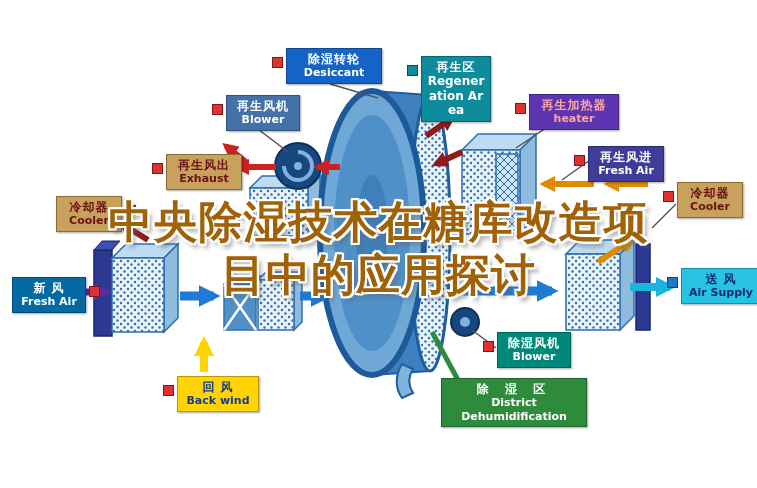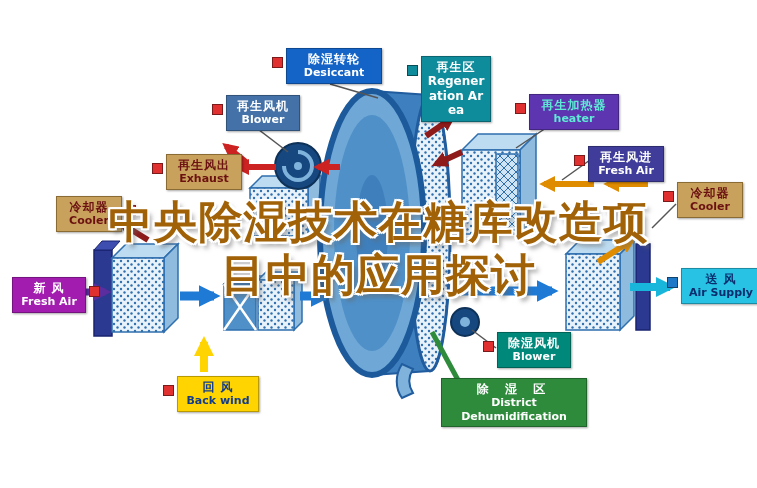--- a/index.html
+++ b/index.html
@@ -14,26 +14,26 @@
   .pin{position:absolute;width:9px;height:9px;left:-15px;top:8px;
        border:1px solid rgba(0,0,0,.45);background:#E03030;}
   .pin-right{left:auto;right:-15px;}
   .pin-teal{background:#0E8C9C;}
   .pin-blue{background:#1E78C8;}
 
   .l-desiccant   {left:286px;top:48px; width:86px;background:#1464C8;color:#fff;}
   .l-regenarea   {left:421px;top:56px; width:60px;background:#0E8C9C;color:#fff;}
   .l-regenarea .en{word-break:break-all;font-size:12px;}
   .l-regenblower {left:226px;top:95px; width:64px;background:#4472A8;color:#fff;}
-  .l-heater      {left:529px;top:94px; width:80px;background:#5E35B1;color:#5eead4;}
+  .l-heater      {left:529px;top:94px; width:80px;background:#5E35B1;color:#fca5a5;}
   .l-exhaust     {left:166px;top:154px;width:66px;background:#C8A25C;color:#6B1111;border-color:#8a6b33;}
   .l-regenin     {left:588px;top:146px;width:66px;background:#3F3D99;color:#fff;}
   .l-coolerL     {left:56px; top:196px;width:56px;background:#C8A25C;color:#6B1111;border-color:#8a6b33;}
   .l-coolerR     {left:677px;top:182px;width:56px;background:#C8A25C;color:#6B1111;border-color:#8a6b33;}
-  .l-freshair    {left:12px; top:277px;width:64px;background:#a21caf;color:#fff;}
+  .l-freshair    {left:12px; top:277px;width:64px;background:#0369a1;color:#fff;}
   .l-airsupply   {left:681px;top:268px;width:70px;background:#27C2E4;color:#0A2D6E;}
   .l-backwind    {left:177px;top:376px;width:72px;background:#FFD400;color:#123C8C;}
   .l-dblower     {left:497px;top:332px;width:64px;background:#00897B;color:#ffffff;}
   .l-district    {left:441px;top:378px;width:136px;background:#2E8B3C;color:#fff;}
   .l-district .zh{letter-spacing:6px;}
 
   
   .title{position:absolute;z-index:7;left:0;right:0;top:196px;text-align:center;
          font-size:44px;font-weight:900;color:#a16207;line-height:1.2;letter-spacing:1px;
          text-shadow:-2px -2px 0 #fff,2px -2px 0 #fff,-2px 2px 0 #fff,2px 2px 0 #fff,

